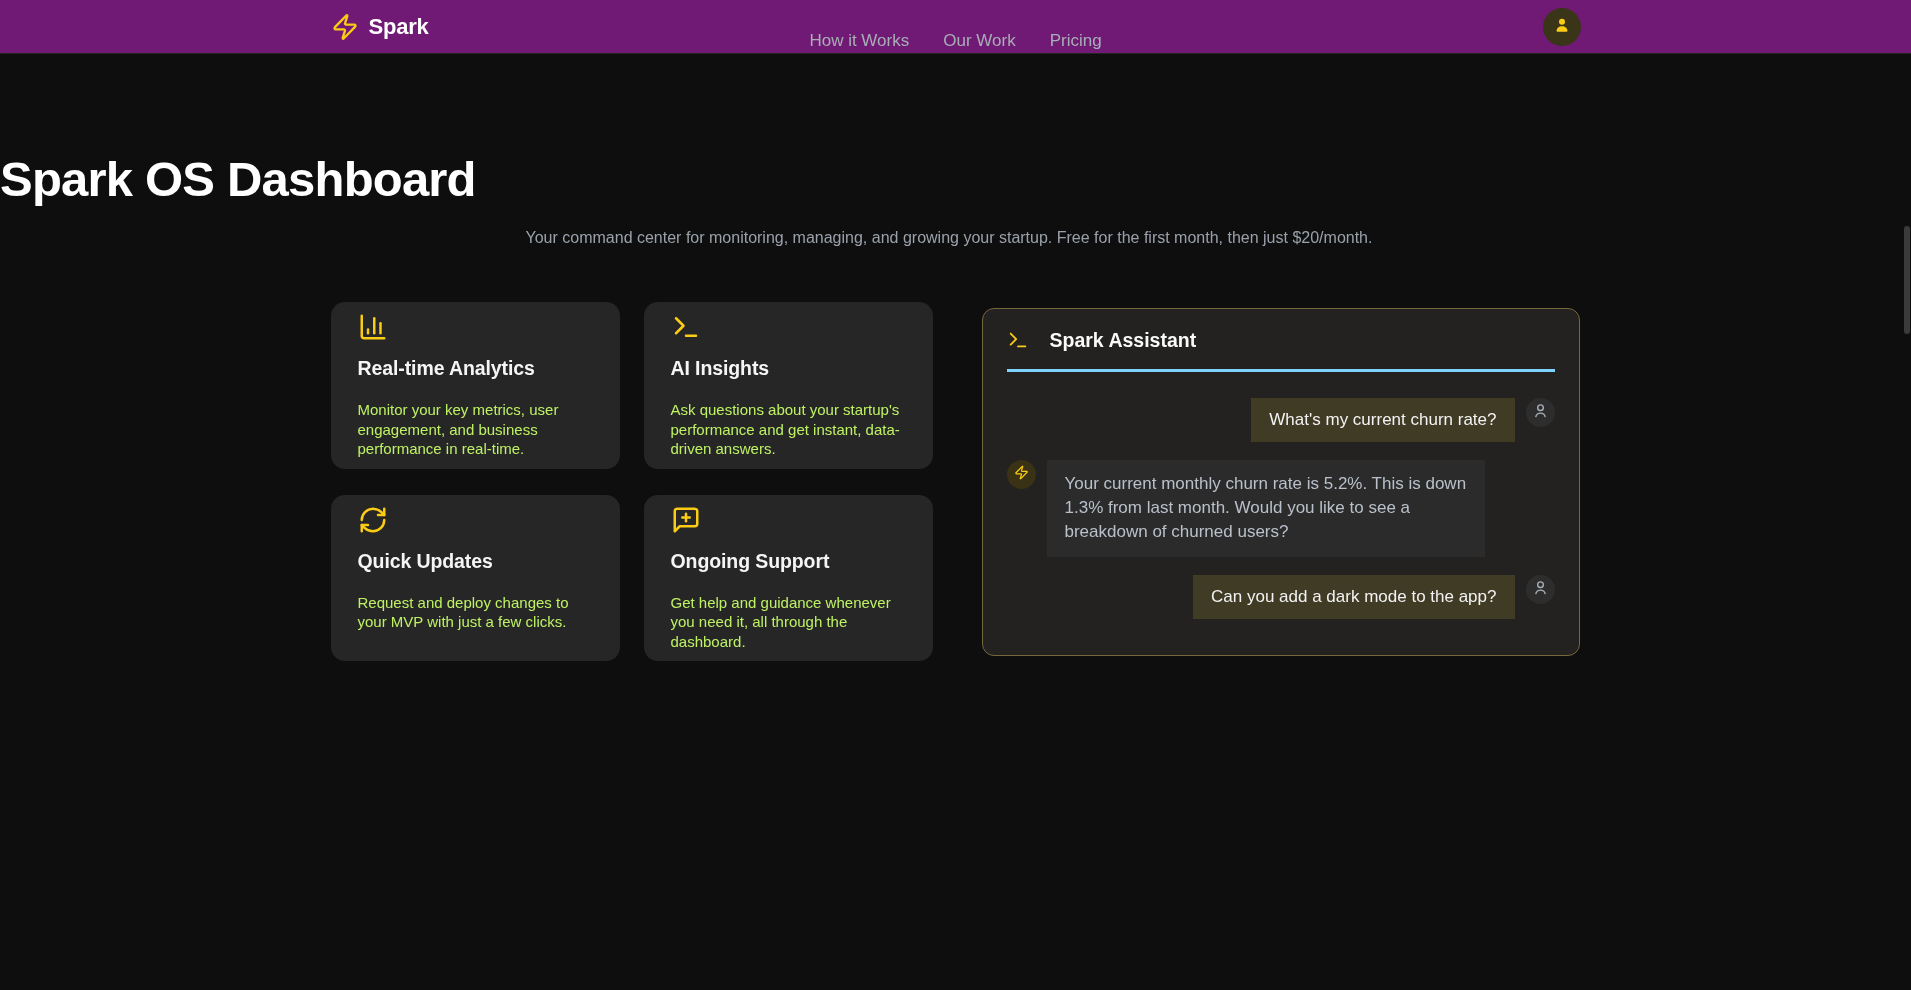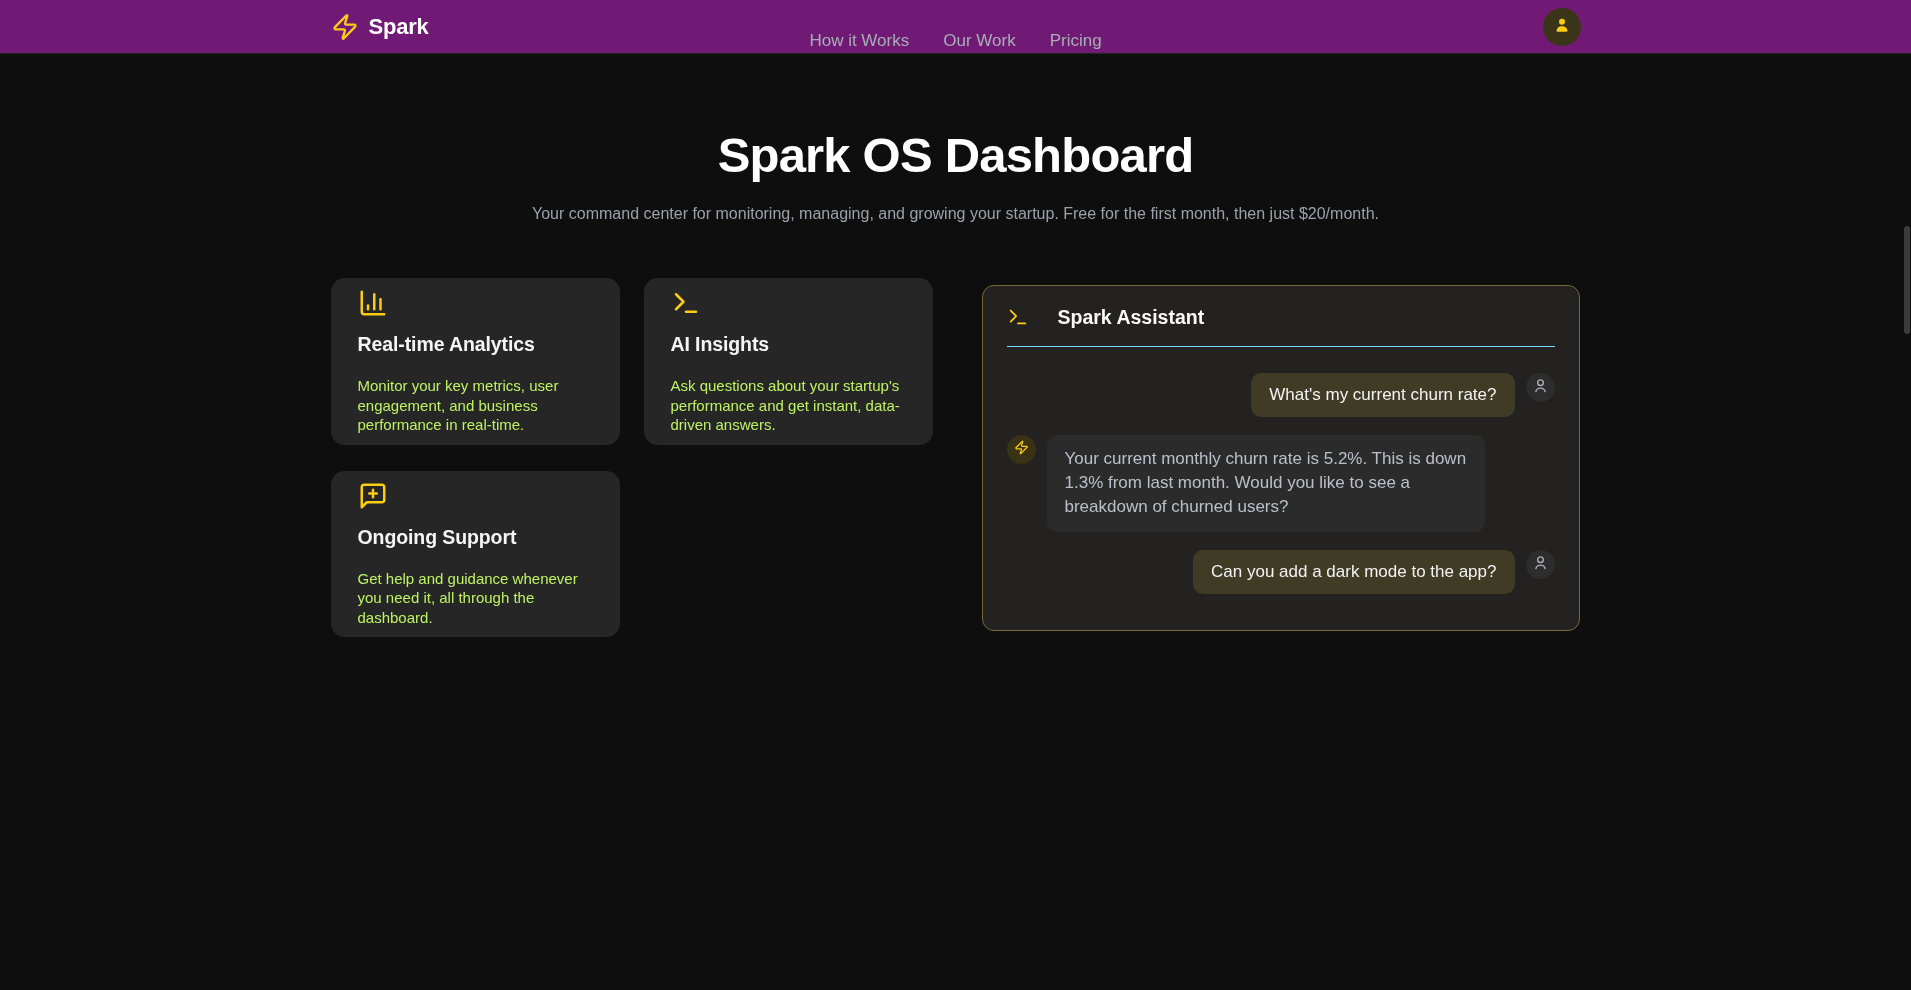--- a/index.html
+++ b/index.html
@@ -31,21 +31,21 @@
   .nav-links { display: flex; align-items: center; gap: 34px; position: absolute; left: 50%; transform: translateX(-50%); }
   .navbar { position: relative; }
   .nav-link { font-size: 17px; color: #a8aeb6; text-decoration: none; cursor: pointer; margin-top: 28px; }
   .nav-avatar {
     width: 38px; height: 38px; border-radius: 50%;
     background: #3a3418; border: none; cursor: pointer;
     display: flex; align-items: center; justify-content: center;
   }
 
   
-  .hero { text-align: center; margin-top: 73px; }
+  .hero { text-align: left; margin-top: 97px; }
   .hero h1 {
     font-size: 49px; font-weight: 800; letter-spacing: -0.8px; color: #ffffff;
     line-height: 1.15;
   }
   .hero p {
     margin: 16px auto 0; width: 860px;
     font-size: 16px; line-height: 29px; color: #9aa1ab;
   }
 
   
@@ -65,30 +65,30 @@
   .card p { margin-top: 20px; font-size: 15px; line-height: 19.5px; color: #bef264; }
 
   
   .panel {
     background: #232220;
     border: 1px solid #75683a;
     border-radius: 12px;
     padding: 20px 24px 36px;
   }
   .panel-header {
-    display: flex; align-items: center; gap: 29px;
-    padding-bottom: 17px; border-bottom: 1px solid #7dd3fc;
+    display: flex; align-items: center; gap: 21px;
+    padding-bottom: 17px; border-bottom: 3px solid #7dd3fc;
   }
   .panel-header .icon { color: #facc15; height: 22px; }
   .panel-title { font-size: 19.5px; font-weight: 700; color: #fafafa; }
   .messages { margin-top: 26px; display: flex; flex-direction: column; gap: 18px; }
   .msg { display: flex; align-items: flex-start; gap: 11px; }
   .msg.user { justify-content: flex-end; }
   .bubble {
-    border-radius: 10px; font-size: 17px; line-height: 24px;
+    border-radius: 0; font-size: 17px; line-height: 24px;
   }
   .bubble.user { background: #403b25; color: #f2f2f2; padding: 10px 18px; line-height: 24px; white-space: nowrap; }
   .bubble.bot  { background: #2b2b2b; color: #b9c0ca; padding: 12px 18px 13px; max-width: 438px; }
   .avatar-sm {
     flex: 0 0 auto; width: 29px; height: 29px; border-radius: 50%;
     display: flex; align-items: center; justify-content: center;
   }
   .avatar-sm.user-av { background: #2d2d2d; color: #a8aeb6; }
   .avatar-sm.bot-av  { background: #3a3214; color: #facc15; }
 
@@ -156,20 +156,32 @@
       <div class="icon">
         <svg width="30" height="30" viewBox="0 0 24 24" fill="none" stroke="currentColor" stroke-width="2" stroke-linecap="round" stroke-linejoin="round">
             <polyline points="4 17 10 11 4 5"></polyline>
             <line x1="12" y1="19" x2="20" y2="19"></line>
           </svg>
       </div>
       <h3>AI Insights</h3>
       <p>Ask questions about your startup's performance and get instant, data-driven answers.</p>
     </div>
 
+    <div class="card">
+      <div class="icon">
+        <svg width="30" height="30" viewBox="0 0 24 24" fill="none" stroke="currentColor" stroke-width="2" stroke-linecap="round" stroke-linejoin="round">
+            <path d="M3 12a9 9 0 0 1 9-9 9.75 9.75 0 0 1 6.74 2.74L21 8"></path>
+            <path d="M21 3v5h-5"></path>
+            <path d="M21 12a9 9 0 0 1-9 9 9.75 9.75 0 0 1-6.74-2.74L3 16"></path>
+            <path d="M8 16H3v5"></path>
+          </svg>
+      </div>
+      <h3>Quick Updates</h3>
+      <p>Request and deploy changes to your MVP with just a few clicks.</p>
+    </div>
 
     <div class="card">
       <div class="icon">
         <svg width="30" height="30" viewBox="0 0 24 24" fill="none" stroke="currentColor" stroke-width="2" stroke-linecap="round" stroke-linejoin="round">
             <path d="M21 15a2 2 0 0 1-2 2H7l-4 4V5a2 2 0 0 1 2-2h14a2 2 0 0 1 2 2z"></path>
             <line x1="12" y1="7" x2="12" y2="13"></line>
             <line x1="9" y1="10" x2="15" y2="10"></line>
           </svg>
       </div>
       <h3>Ongoing Support</h3>

